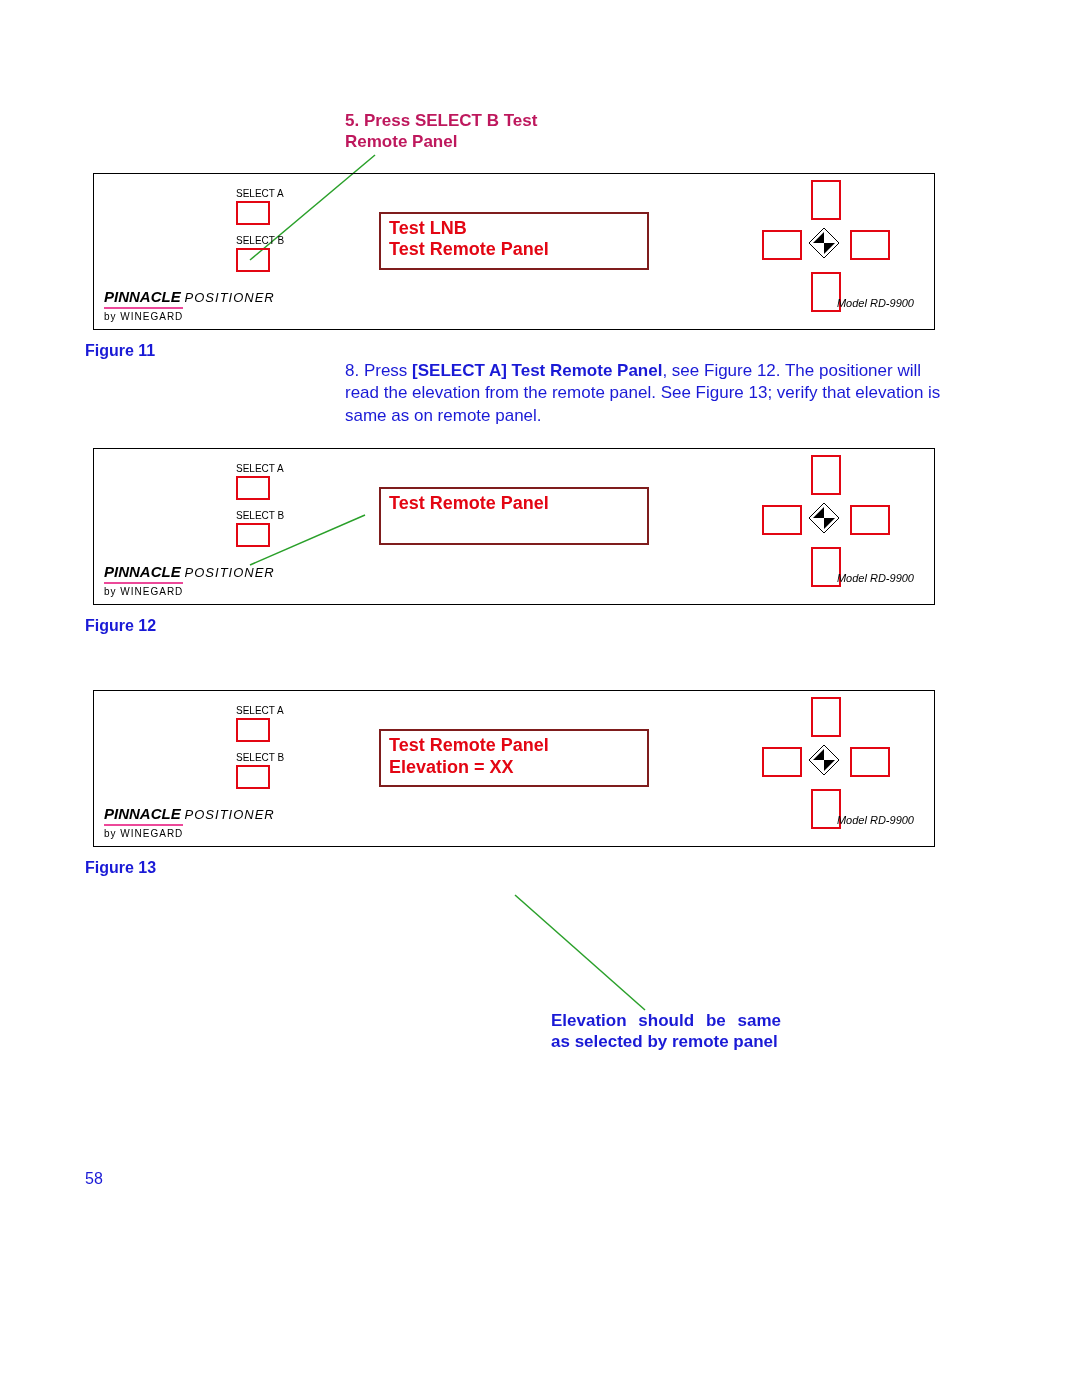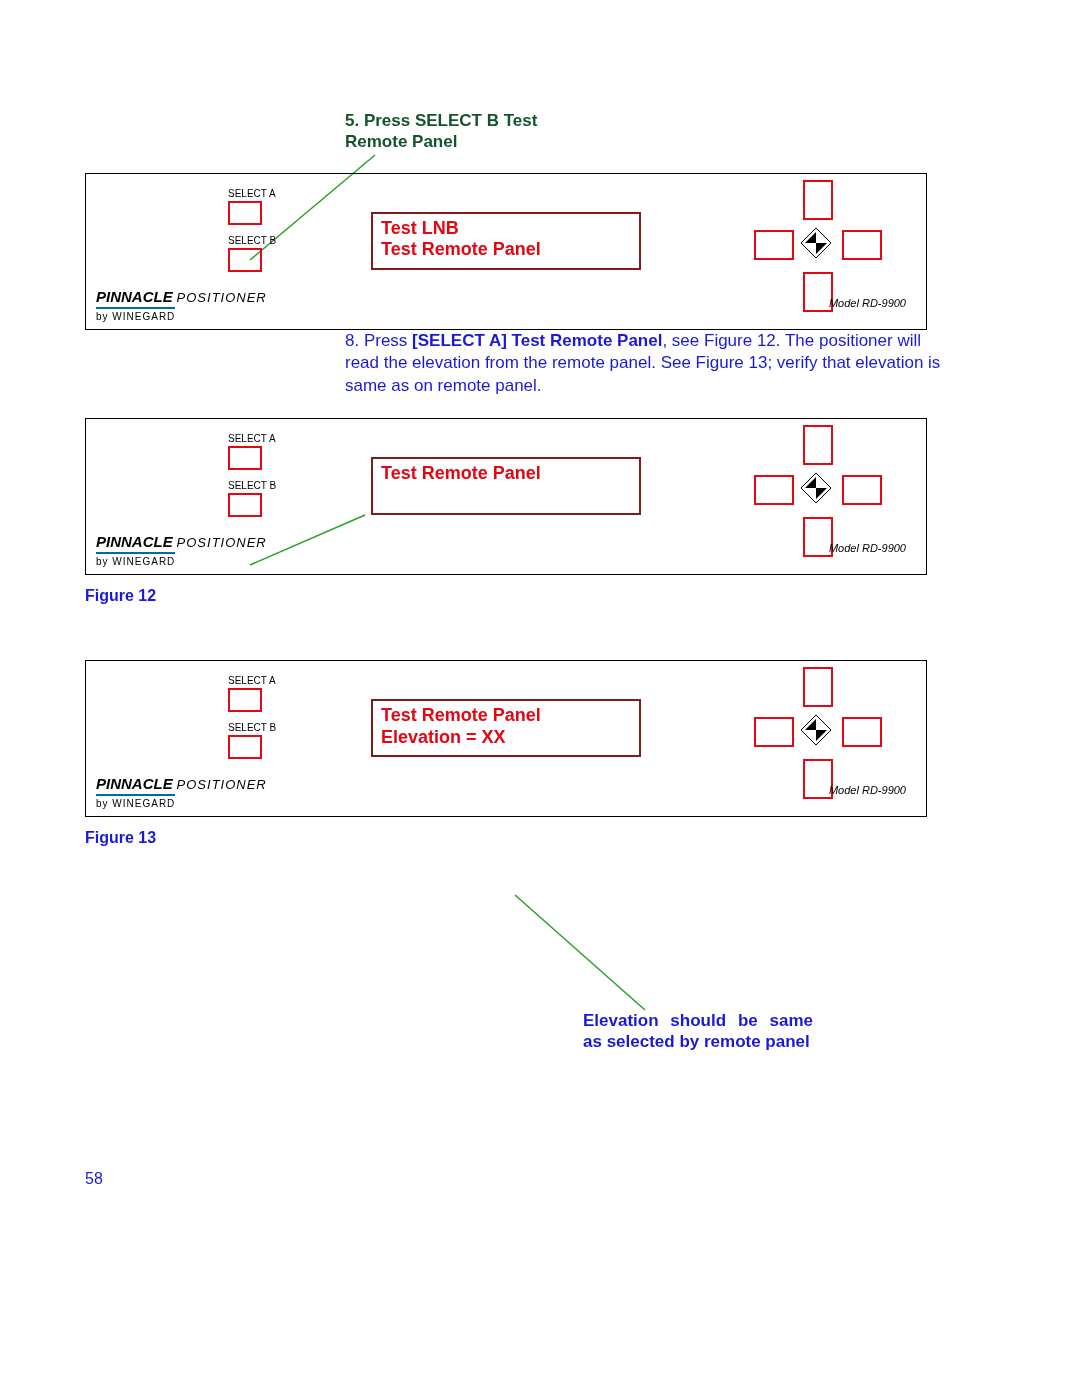--- a/index.html
+++ b/index.html
@@ -12,34 +12,34 @@
     position: relative;
     color: #000;
   }
   .page {
     position: absolute;
     left: 85px;
     top: 110px;
     width: 910px;
   }
   .callout-top {
-    color: #14532d;
+    color: #be185d;
     font-weight: bold;
     font-size: 17px;
     margin-left: 260px;
     width: 220px;
     line-height: 1.25;
   }
   .panel {
     border: 1px solid #000;
     width: 840px;
     height: 155px;
     position: relative;
     margin-top: 6px;
-    margin-left: 0px;
+    margin-left: 8px;
   }
   .select-group {
     position: absolute;
     left: 142px;
     top: 14px;
     font-size: 10px;
   }
   .sel-label {
     margin-bottom: 2px;
   }
@@ -97,21 +97,21 @@
     font-size: 15px;
   }
   .brand .positioner {
     font-style: italic;
     font-size: 13px;
     letter-spacing: 1px;
   }
   .brand .by {
     font-size: 10px;
     letter-spacing: 1px;
-    border-top: 2px solid #0369a1;
+    border-top: 2px solid #ec4899;
     margin-top: 2px;
     padding-top: 2px;
     display: inline-block;
   }
   .model {
     position: absolute;
     right: 20px;
     bottom: 20px;
     font-style: italic;
     font-size: 11px;
@@ -142,21 +142,20 @@
   }
   .bottom-callout {
     position: absolute;
     color: #1a1ad6;
     font-weight: bold;
     font-size: 17px;
     left: 466px;
     width: 230px;
     line-height: 1.25;
     text-align: justify;
-    margin-left: 32px;
   }
   .pagenum {
     position: absolute;
     left: 0px;
     color: #1a1ad6;
     font-size: 16px;
   }
   svg.connector {
     position: absolute;
     pointer-events: none;
@@ -195,20 +194,21 @@
         <polygon points="15,26 15,15 26,15" fill="#000"></polygon>
       </svg>
     </div>
     <div class="brand">
       <span class="pinnacle">PINNACLE</span>
       <span class="positioner">POSITIONER</span><br>
       <span class="by">by WINEGARD</span>
     </div>
     <div class="model">Model RD-9900</div>
   </div>
+  <div class="figcap">Figure 11</div>
 
   <div class="bodytext">
     <span>8.   Press </span><span class="bold">[SELECT A] Test Remote Panel</span><span>, see Figure 12.  The positioner will read the elevation from the remote panel.  See Figure 13; verify that elevation is same as on remote panel.</span>
   </div>
 
 
   <svg class="connector" style="left:160px; top:400px; width:200px; height:80px;">
     <line x1="120" y1="5" x2="5" y2="55" stroke="#2aa02a" stroke-width="1.5"></line>
   </svg>
 

